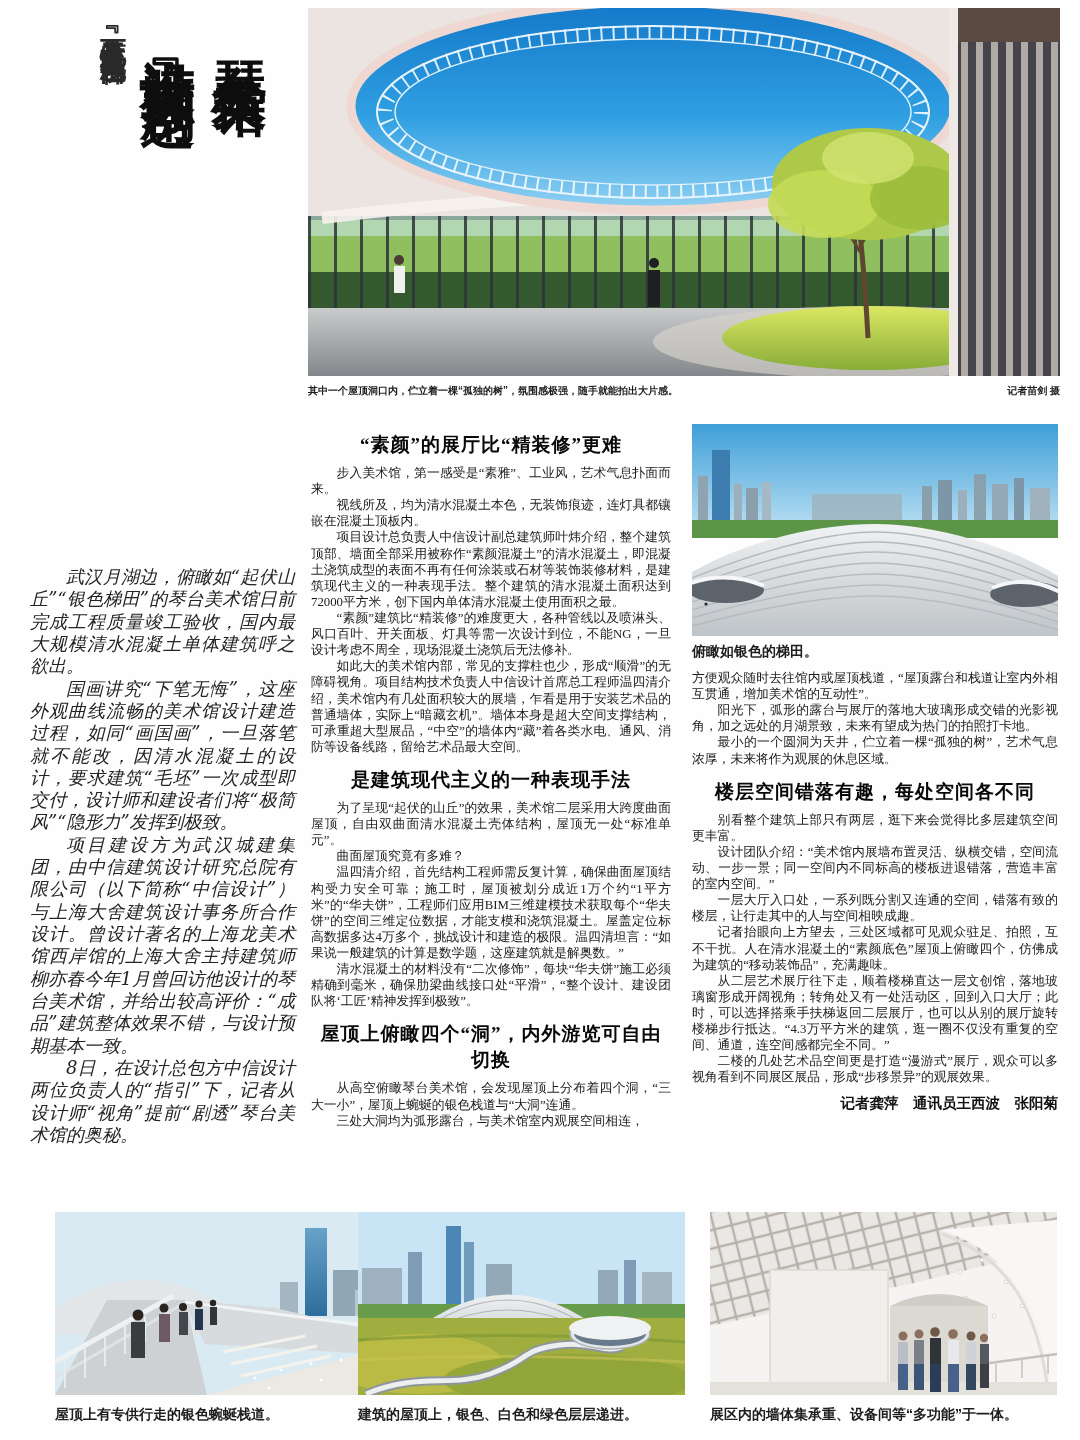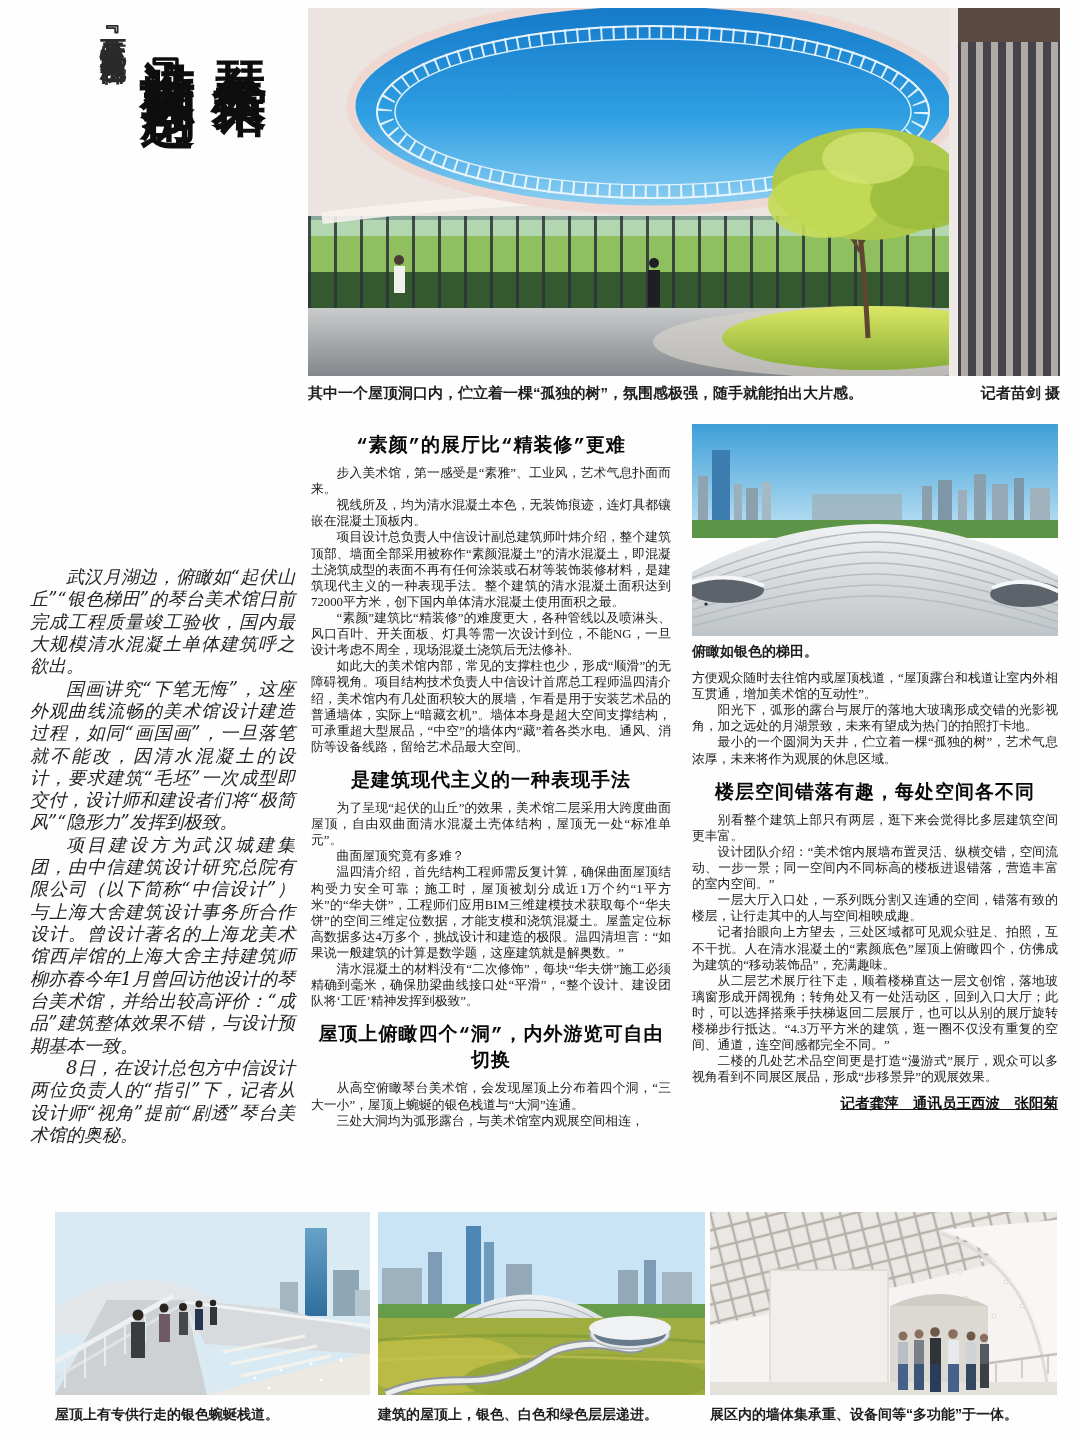--- a/index.html
+++ b/index.html
@@ -19,55 +19,55 @@
   .h-sub {
     display:block; font-weight:700; font-size:26px; line-height:1.45;
     letter-spacing:2px; color:#2a2a2a; margin-left:16px;
   }
   
   .main-photo { position:absolute; left:308px; top:8px; width:752px; height:368px; }
   .main-photo svg { display:block; width:100%; height:100%; }
   .main-caption {
     position:absolute; left:308px; top:384px; width:752px;
     display:flex; justify-content:space-between; align-items:baseline;
-    font-weight:700; font-size:15px; color:#1e1e1e;
+    font-weight:700; font-size:10px; color:#1e1e1e;
   }
   
   .intro {
     position:absolute; left:30px; top:566px; width:265px;
     font-family:"DejaVu Serif","Liberation Serif",serif;
     font-style:oblique; font-size:18px; line-height:1.24;
     text-align:justify; color:#232323;
   }
   .intro p { text-indent:2em; }
   
   .col-mid   { position:absolute; left:311px; top:430px; width:360px; }
   .col-right { position:absolute; left:692px; top:424px; width:366px; }
   .sec-h {
-    font-family:Liberation Mono, monospace;
+    font-family:Liberation Serif, serif;
     font-weight:900; font-size:19px; letter-spacing:1px;
     text-align:center; color:#080808; margin:12px 0 7px;
   }
   .sec-h.first { margin-top:2px; }
   .body-p {
     font-family:"Liberation Serif","DejaVu Serif",serif;
     font-size:12.8px; line-height:1.26; text-align:justify;
     text-indent:2em; color:#1b1b1b;
   }
   .body-p.cont { text-indent:0; }
   .roof-figure { width:366px; height:212px; }
   .roof-figure svg { display:block; width:100%; height:100%; }
   .roof-caption { font-weight:700; font-size:14px; color:#1e1e1e; margin:7px 0 9px; }
-  .byline { margin-top:8px; text-align:right; font-weight:700; font-size:14.5px; color:#111;text-decoration:underline; }
+  .byline { margin-top:8px; text-align:right; font-weight:700; font-size:14.5px; color:#111; }
   
   .bfig { position:absolute; top:1212px; }
   .bfig svg { display:block; height:183px; width:100%; }
   .bfig figcaption { margin-top:11px; font-weight:700; font-size:14px; color:#1e1e1e; }
   .bfig1 { left:55px;  width:315px; }
-  .bfig2 { left:378px; width:327px; }
+  .bfig2 { left:358px; width:327px; }
   .bfig3 { left:710px; width:347px; }
 </style>
 </head>
 <body>
 
 <div class="page">
 
   <div class="headline">
     <div class="headline-inner">
       <span class="h-main">琴台美术馆</span>

